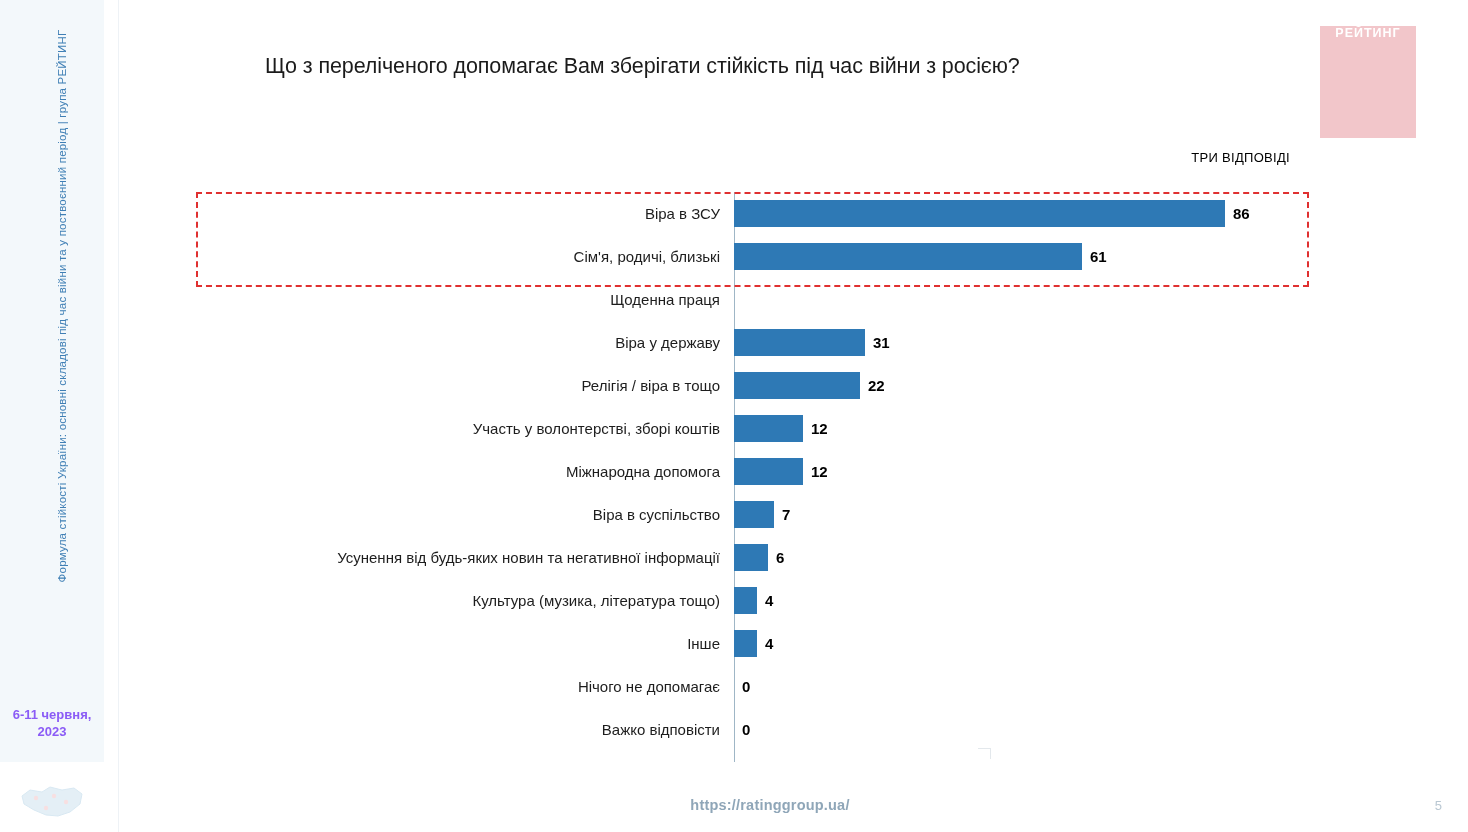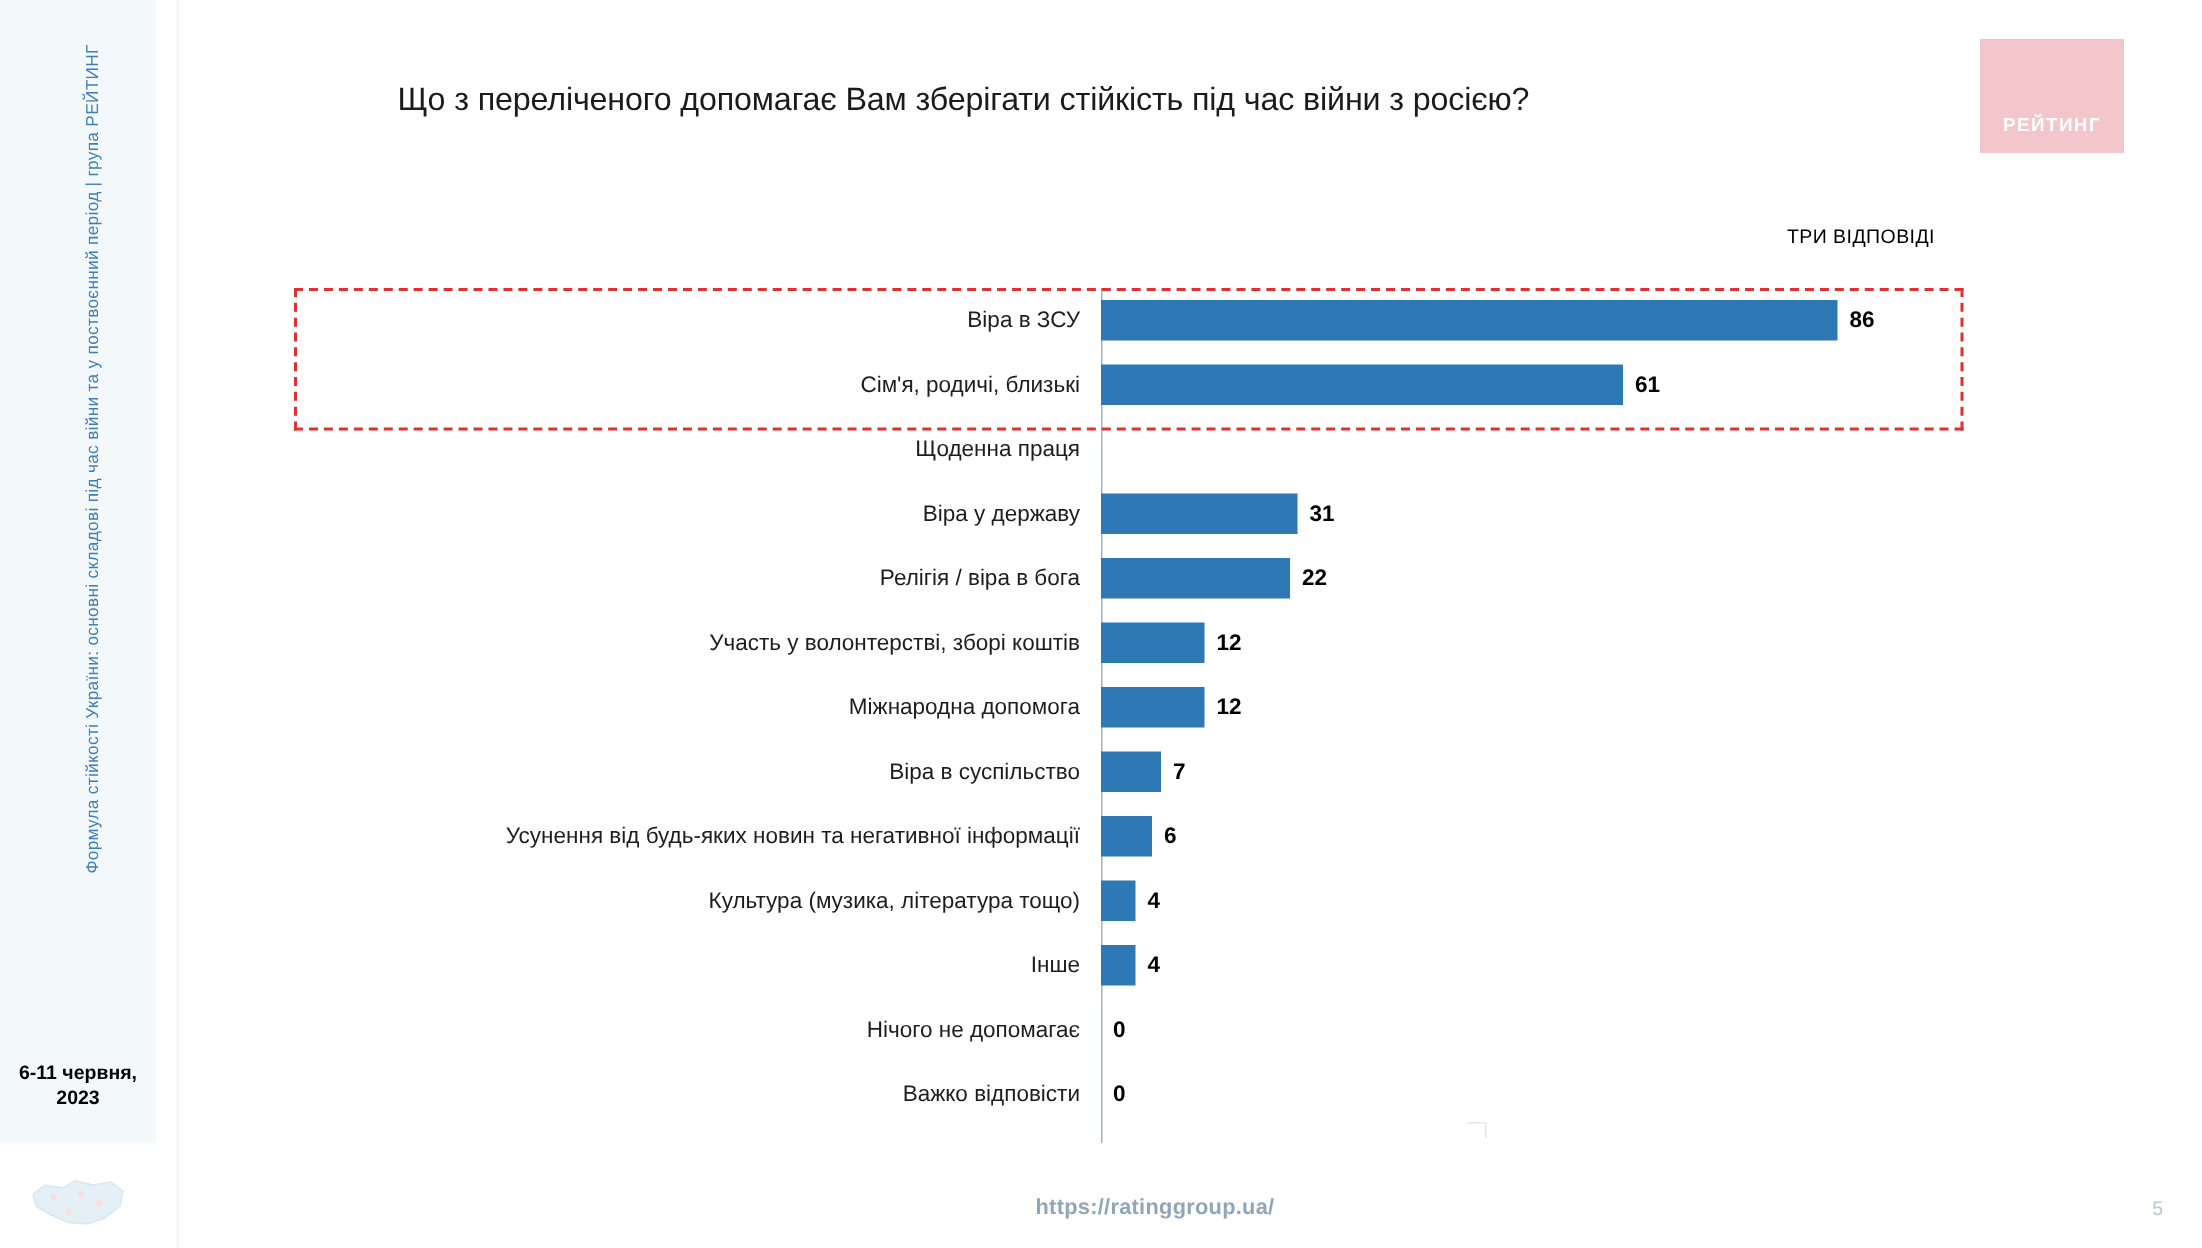--- a/index.html
+++ b/index.html
@@ -46,43 +46,42 @@
     letter-spacing: 0.2px;
     white-space: nowrap;
   }
   #sidebar-date {
     position: absolute;
     left: 0;
     top: 706px;
     width: 104px;
     text-align: center;
     font-size: 13px;
-    color: #000000;
+    color: #8b5cf6;
     line-height: 17px;
     font-weight: bold;
   }
   #sidebar-map {
     position: absolute;
     left: 16px;
     top: 782px;
     width: 72px;
     height: 40px;
     opacity: 0.55;
   }
 
   
   #logo {
     position: absolute;
     right: 52px;
     top: 26px;
     width: 96px;
-    height: 76px;
+    height: 112px;
     background: #f2c6ca;
     display: flex;
-    align-items: flex-end;
     justify-content: center;
   }
   #logo-text {
     font-size: 12.5px;
     font-weight: bold;
     color: #ffffff;
     letter-spacing: 1px;
     padding-bottom: 12px;
   }
 
@@ -254,21 +253,21 @@
 
   <div class="row">
     <div class="row-label">Віра у державу</div>
     <div class="bar-wrap">
       <div class="bar" style="width:131px"></div>
       <div class="bar-value">31</div>
     </div>
   </div>
 
   <div class="row">
-    <div class="row-label">Релігія / віра в бога</div>
+    <div class="row-label">Релігія / віра в тощо</div>
     <div class="bar-wrap">
       <div class="bar" style="width:126px"></div>
       <div class="bar-value">22</div>
     </div>
   </div>
 
   <div class="row">
     <div class="row-label">Участь у волонтерстві, зборі коштів</div>
     <div class="bar-wrap">
       <div class="bar" style="width:69px"></div>

